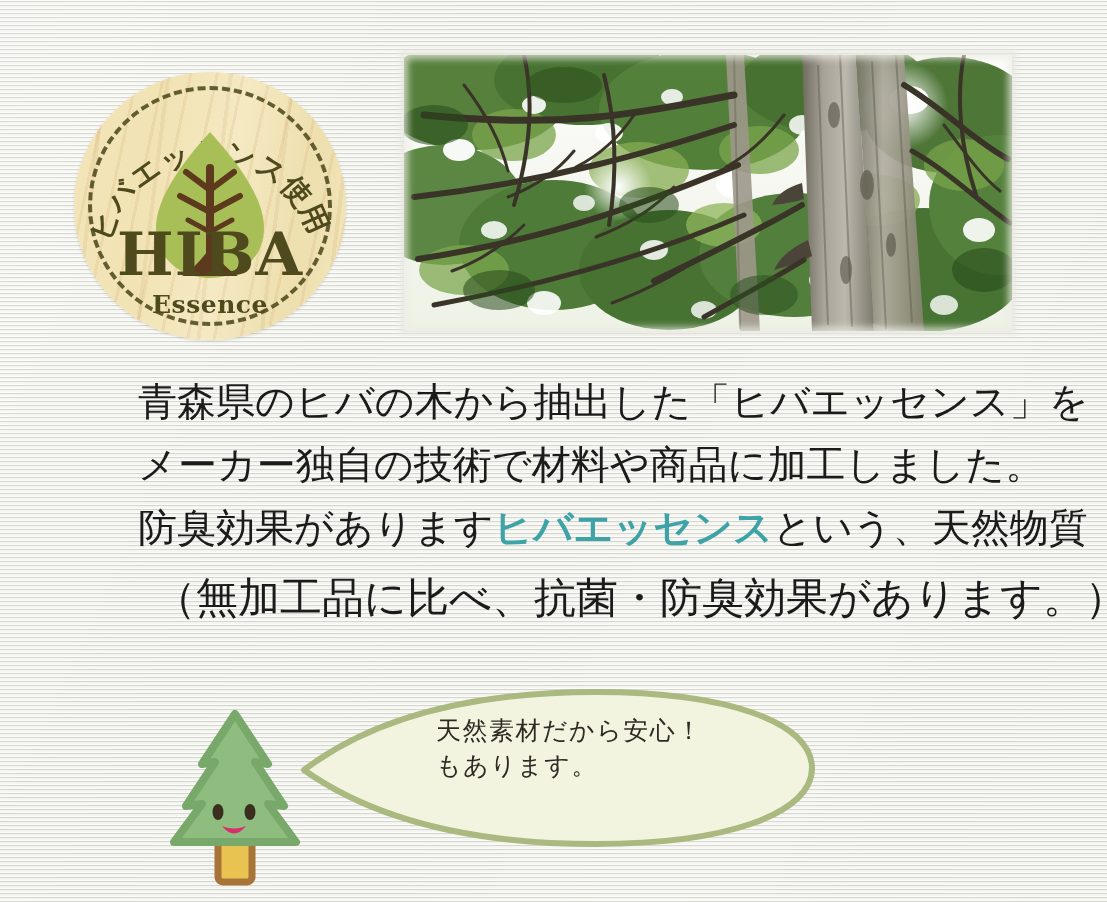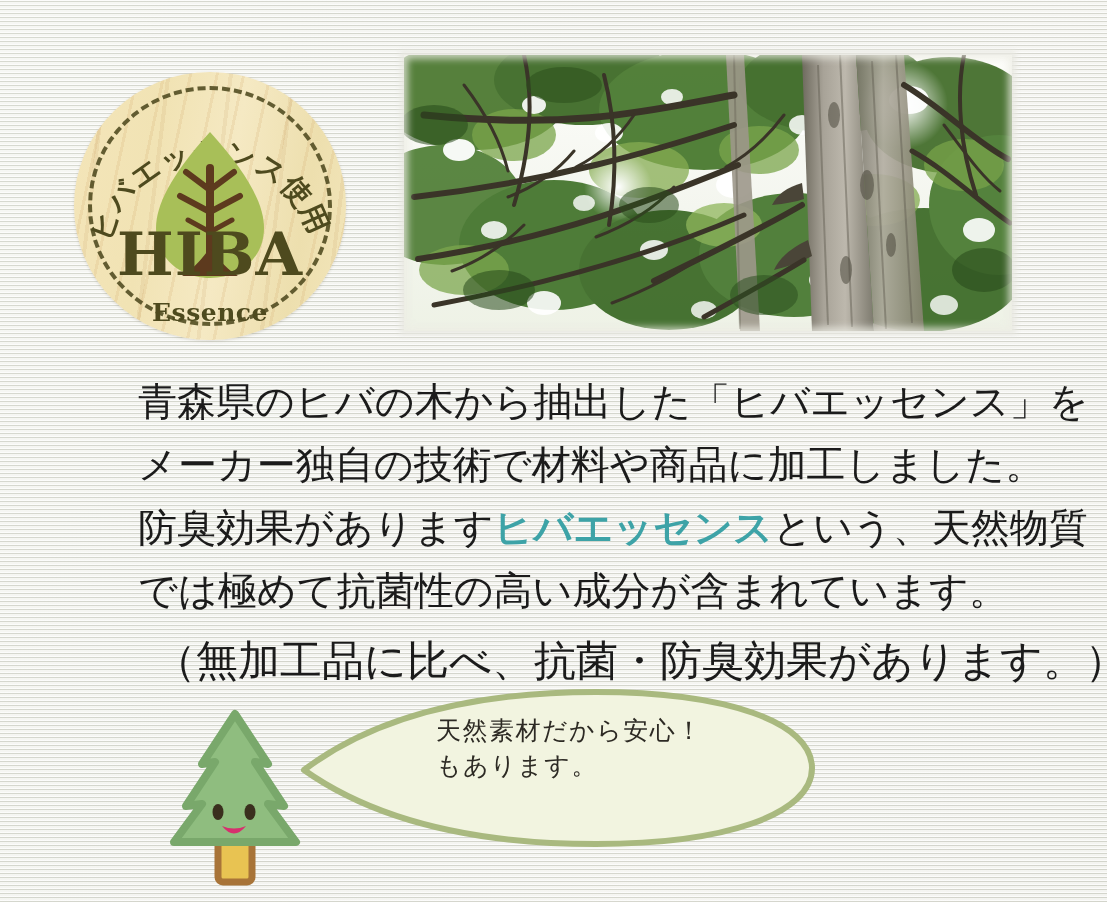--- a/index.html
+++ b/index.html
@@ -57,21 +57,21 @@
   #badge-wordmark{
     position:absolute;left:0;right:0;top:152px;text-align:center;
     font-family:"DejaVu Serif","Liberation Serif",serif;
   }
   #badge-wordmark .hiba{
     display:block;font-size:60px;line-height:60px;font-weight:700;
     color:#4e4a1e;letter-spacing:1px;
   }
   #badge-wordmark .ess{
     display:block;font-size:25px;line-height:30px;font-weight:700;
-    color:#4e4a1e;font-style:normal;margin-top:14px;letter-spacing:0.5px;
+    color:#4e4a1e;font-style:normal;margin-top:6px;letter-spacing:0.5px;
   }
   
   #photo{
     position:absolute;left:404px;top:55px;width:608px;height:276px;
     overflow:hidden;
     box-shadow:0 0 5px 4px rgba(233,233,226,0.85);
   }
   #photo svg{display:block;width:608px;height:276px;}
   #photo-fade{
     position:absolute;left:0;top:0;width:608px;height:276px;
@@ -279,23 +279,20 @@
   <div id="paragraph">
     <p>
       <span>青森県のヒバの木から抽出した「ヒバエッセンス」を</span>
     </p>
     <p>
       <span>メーカー独自の技術で材料や商品に加工しました。</span>
     </p>
     <p>
       <span>防臭効果があります</span><span class="hl">ヒバエッセンス</span><span>という、天然物質</span>
     </p>
-    <p>
-      <span>では極めて抗菌性の高い成分が含まれています。</span>
-    </p>
     <p class="note">（無加工品に比べ、抗菌・防臭効果があります。）</p>
   </div>
 
   <div id="mascot">
     <svg viewBox="0 0 150 190">
 
       <rect x="58" y="132" width="34" height="50" rx="5" fill="#e8c352" stroke="#a87438" stroke-width="7"></rect>
 
       <g fill="#8fbd7f" stroke="#79a86b" stroke-width="8" stroke-linejoin="round">
         <path d="M75 14 L108 64 L95 62 L124 106 L108 104 L136 142 L14 142 L42 104 L26 106 L55 62 L42 64 Z"></path>

